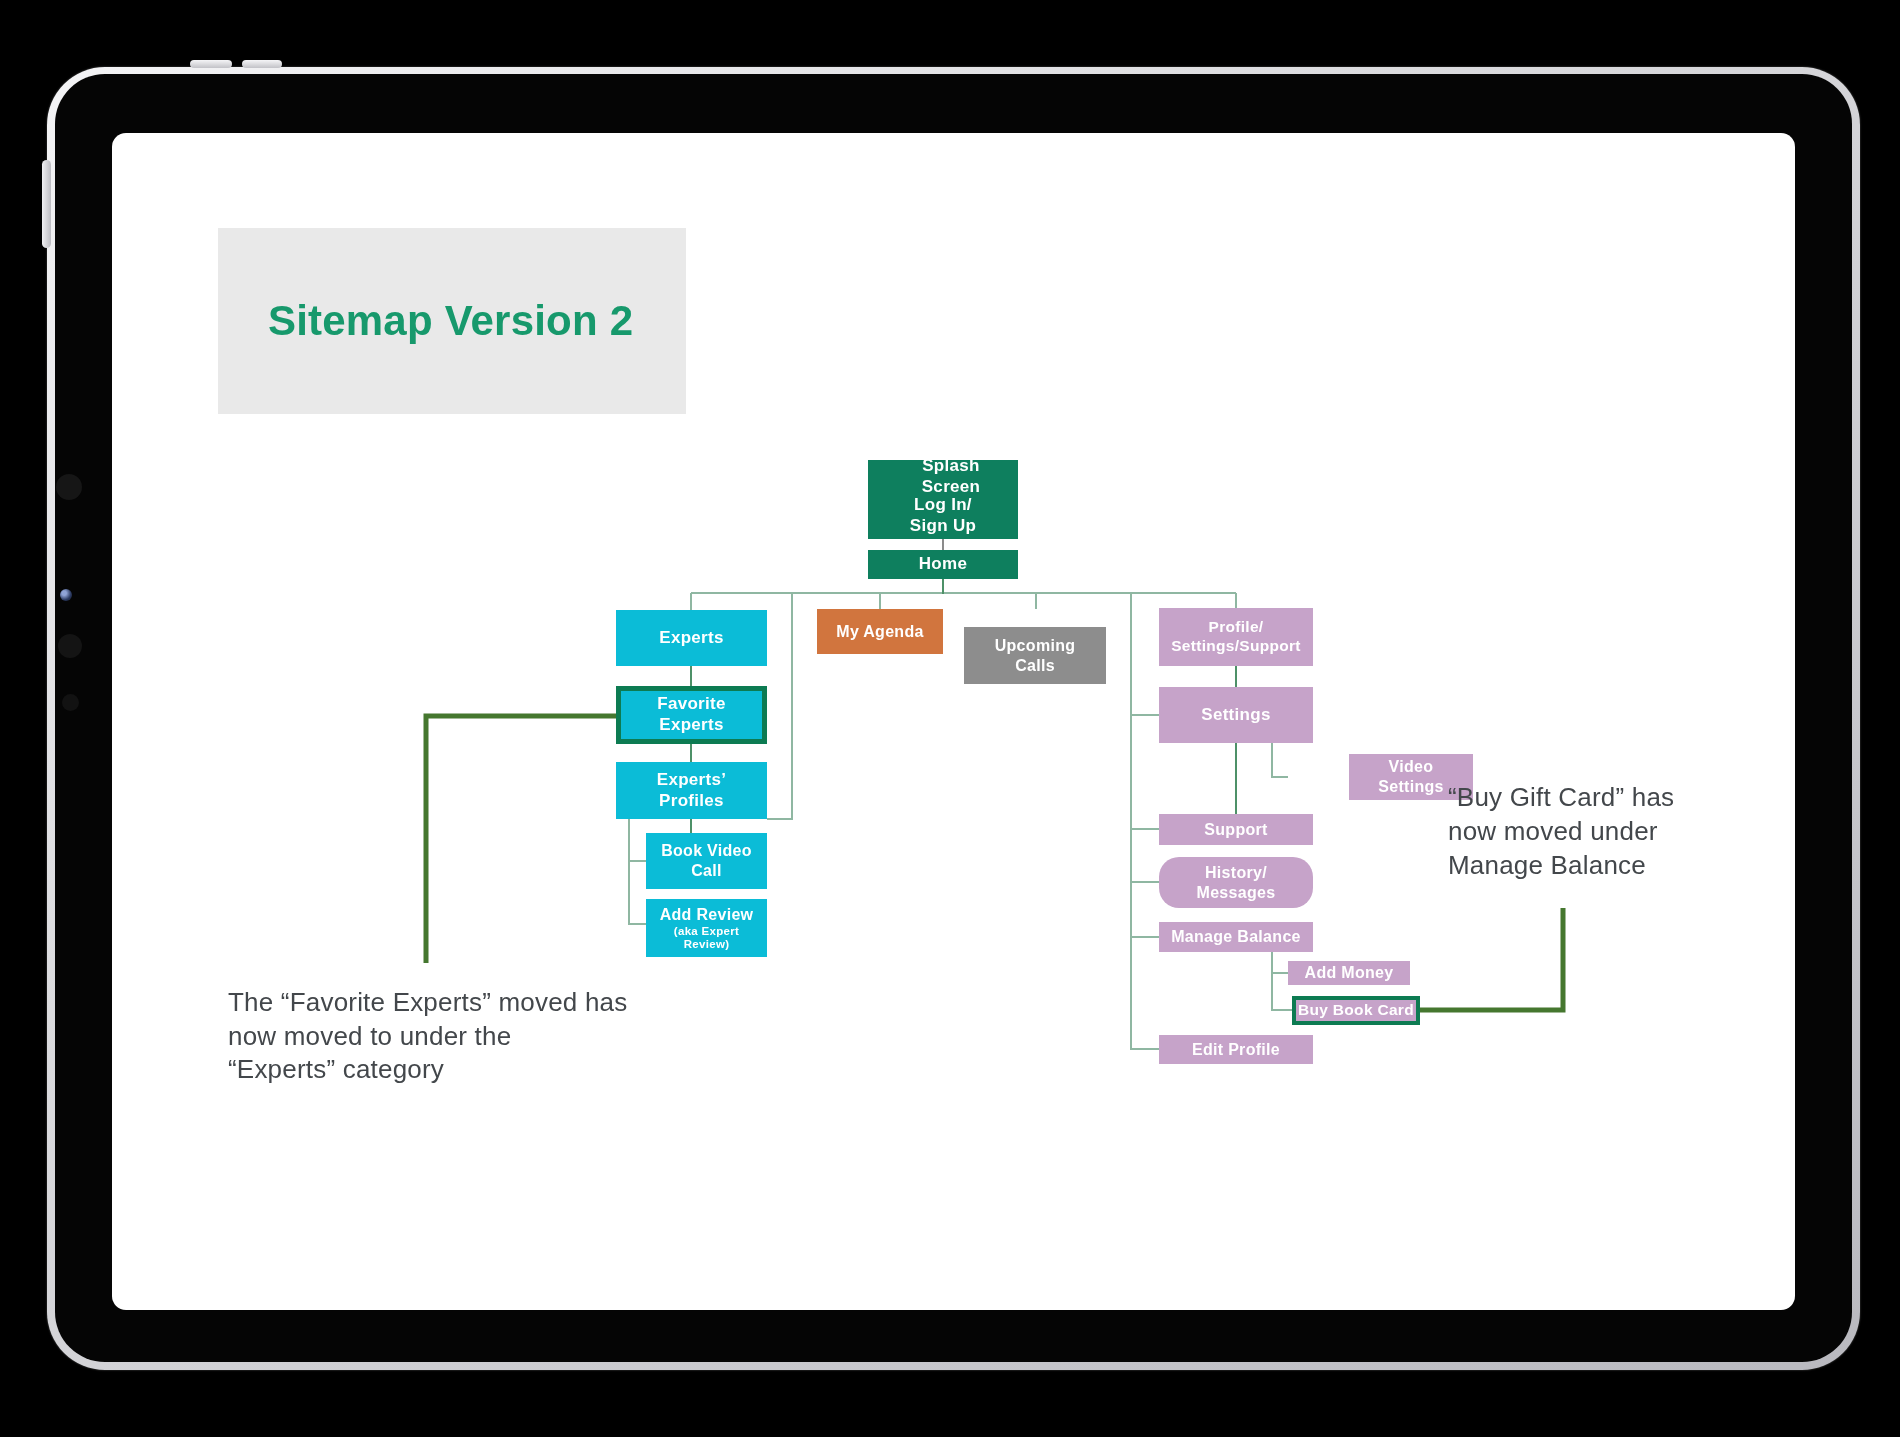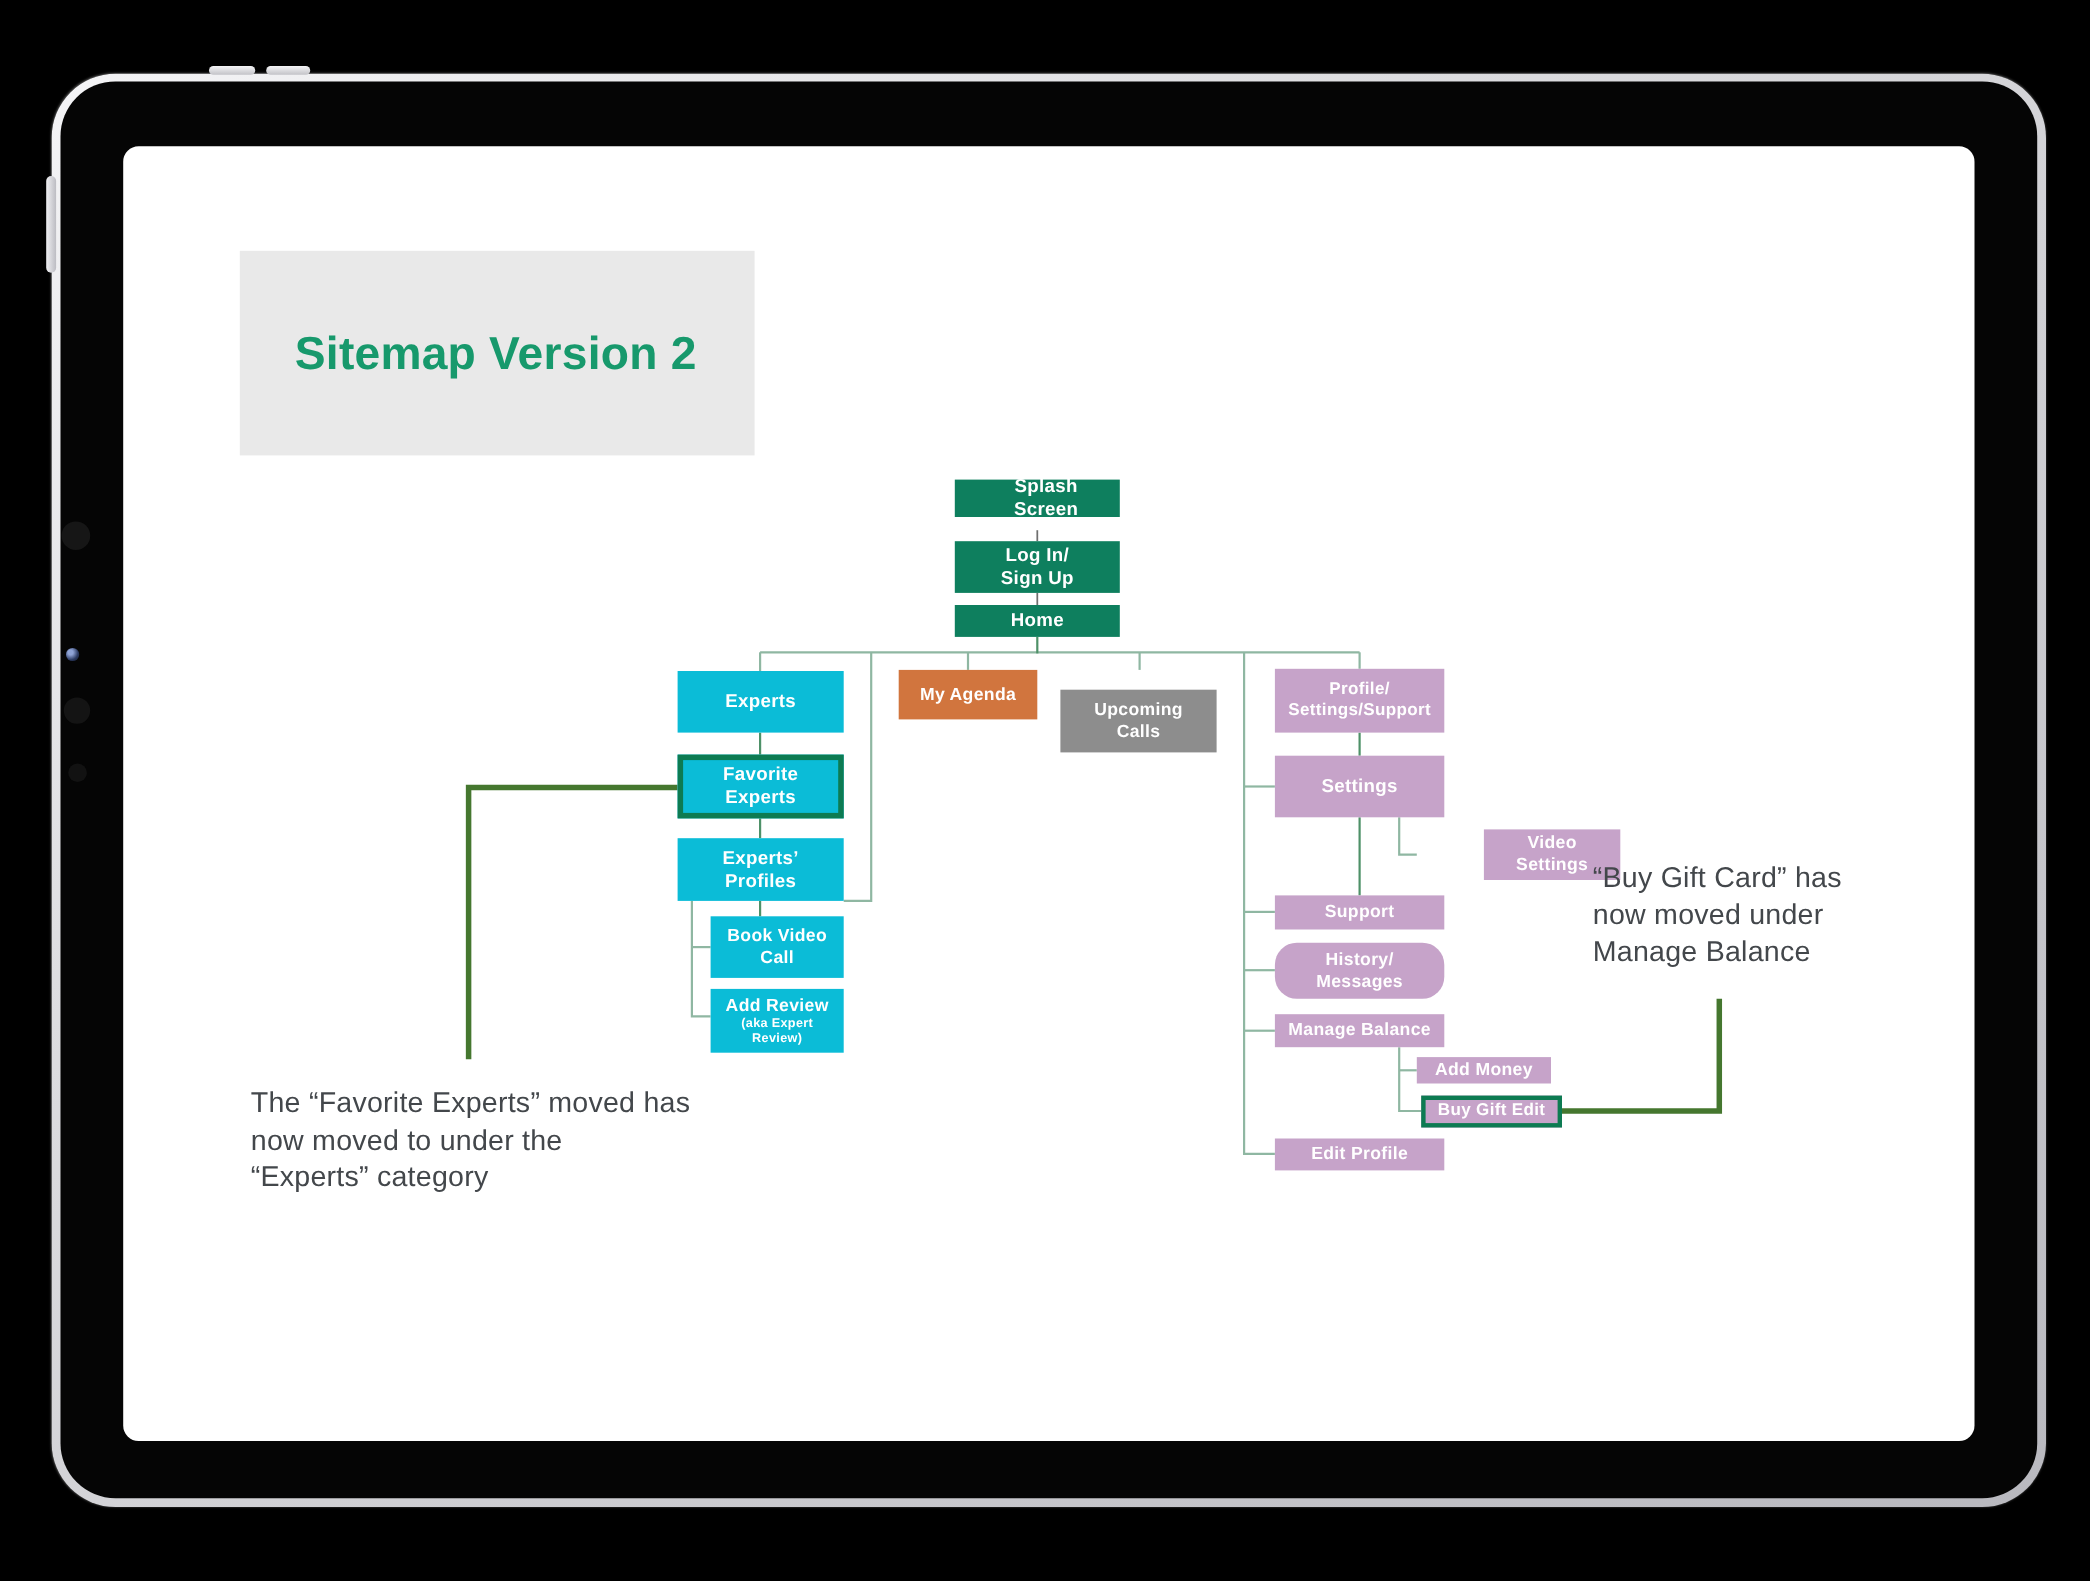--- a/index.html
+++ b/index.html
@@ -107,21 +107,21 @@
     <path class="c-dark" d="M1236 666 V687"></path>
     <path class="c-dark" d="M1236 743 V814"></path>
 
     <path class="c-gray" d="M943 482 V492"></path>
     <path class="c-gray" d="M943 539 V550"></path>
 
     <path class="c-thick" d="M616 716 H426 V963"></path>
     <path class="c-thick" d="M1420 1010 H1563 V908"></path>
   </svg>
 
-  <div class="node green" style="left:868px;top:436px;width:150px;height:34px;padding-left:16px;">
+  <div class="node green" style="left:868px;top:460px;width:150px;height:34px;padding-left:16px;">
     <span>Splash
 Screen</span>
   </div>
   <div class="node green" style="left:868px;top:492px;width:150px;height:47px;">
     <span>Log In/
 Sign Up</span>
   </div>
   <div class="node green" style="left:868px;top:550px;width:150px;height:29px;">
     <span>Home</span>
   </div>
@@ -173,21 +173,21 @@
     <span>History/
 Messages</span>
   </div>
   <div class="node purple sm" style="left:1159px;top:922px;width:154px;height:30px;">
     <span>Manage Balance</span>
   </div>
   <div class="node purple sm" style="left:1288px;top:961px;width:122px;height:24px;">
     <span>Add Money</span>
   </div>
   <div class="node purple xs hl2" style="left:1292px;top:996px;width:128px;height:29px;">
-    <span>Buy Gift Edit</span>
+    <span>Buy Book Card</span>
   </div>
   <div class="node purple sm" style="left:1159px;top:1035px;width:154px;height:29px;">
     <span>Edit Profile</span>
   </div>
 
   <div class="note" style="left:228px;top:986px;width:420px;">The “Favorite Experts” moved has
 now moved to under the
 “Experts”  category</div>
   <div class="note" style="left:1448px;top:780px;width:330px;line-height:34px;">“Buy Gift Card” has
 now moved under

